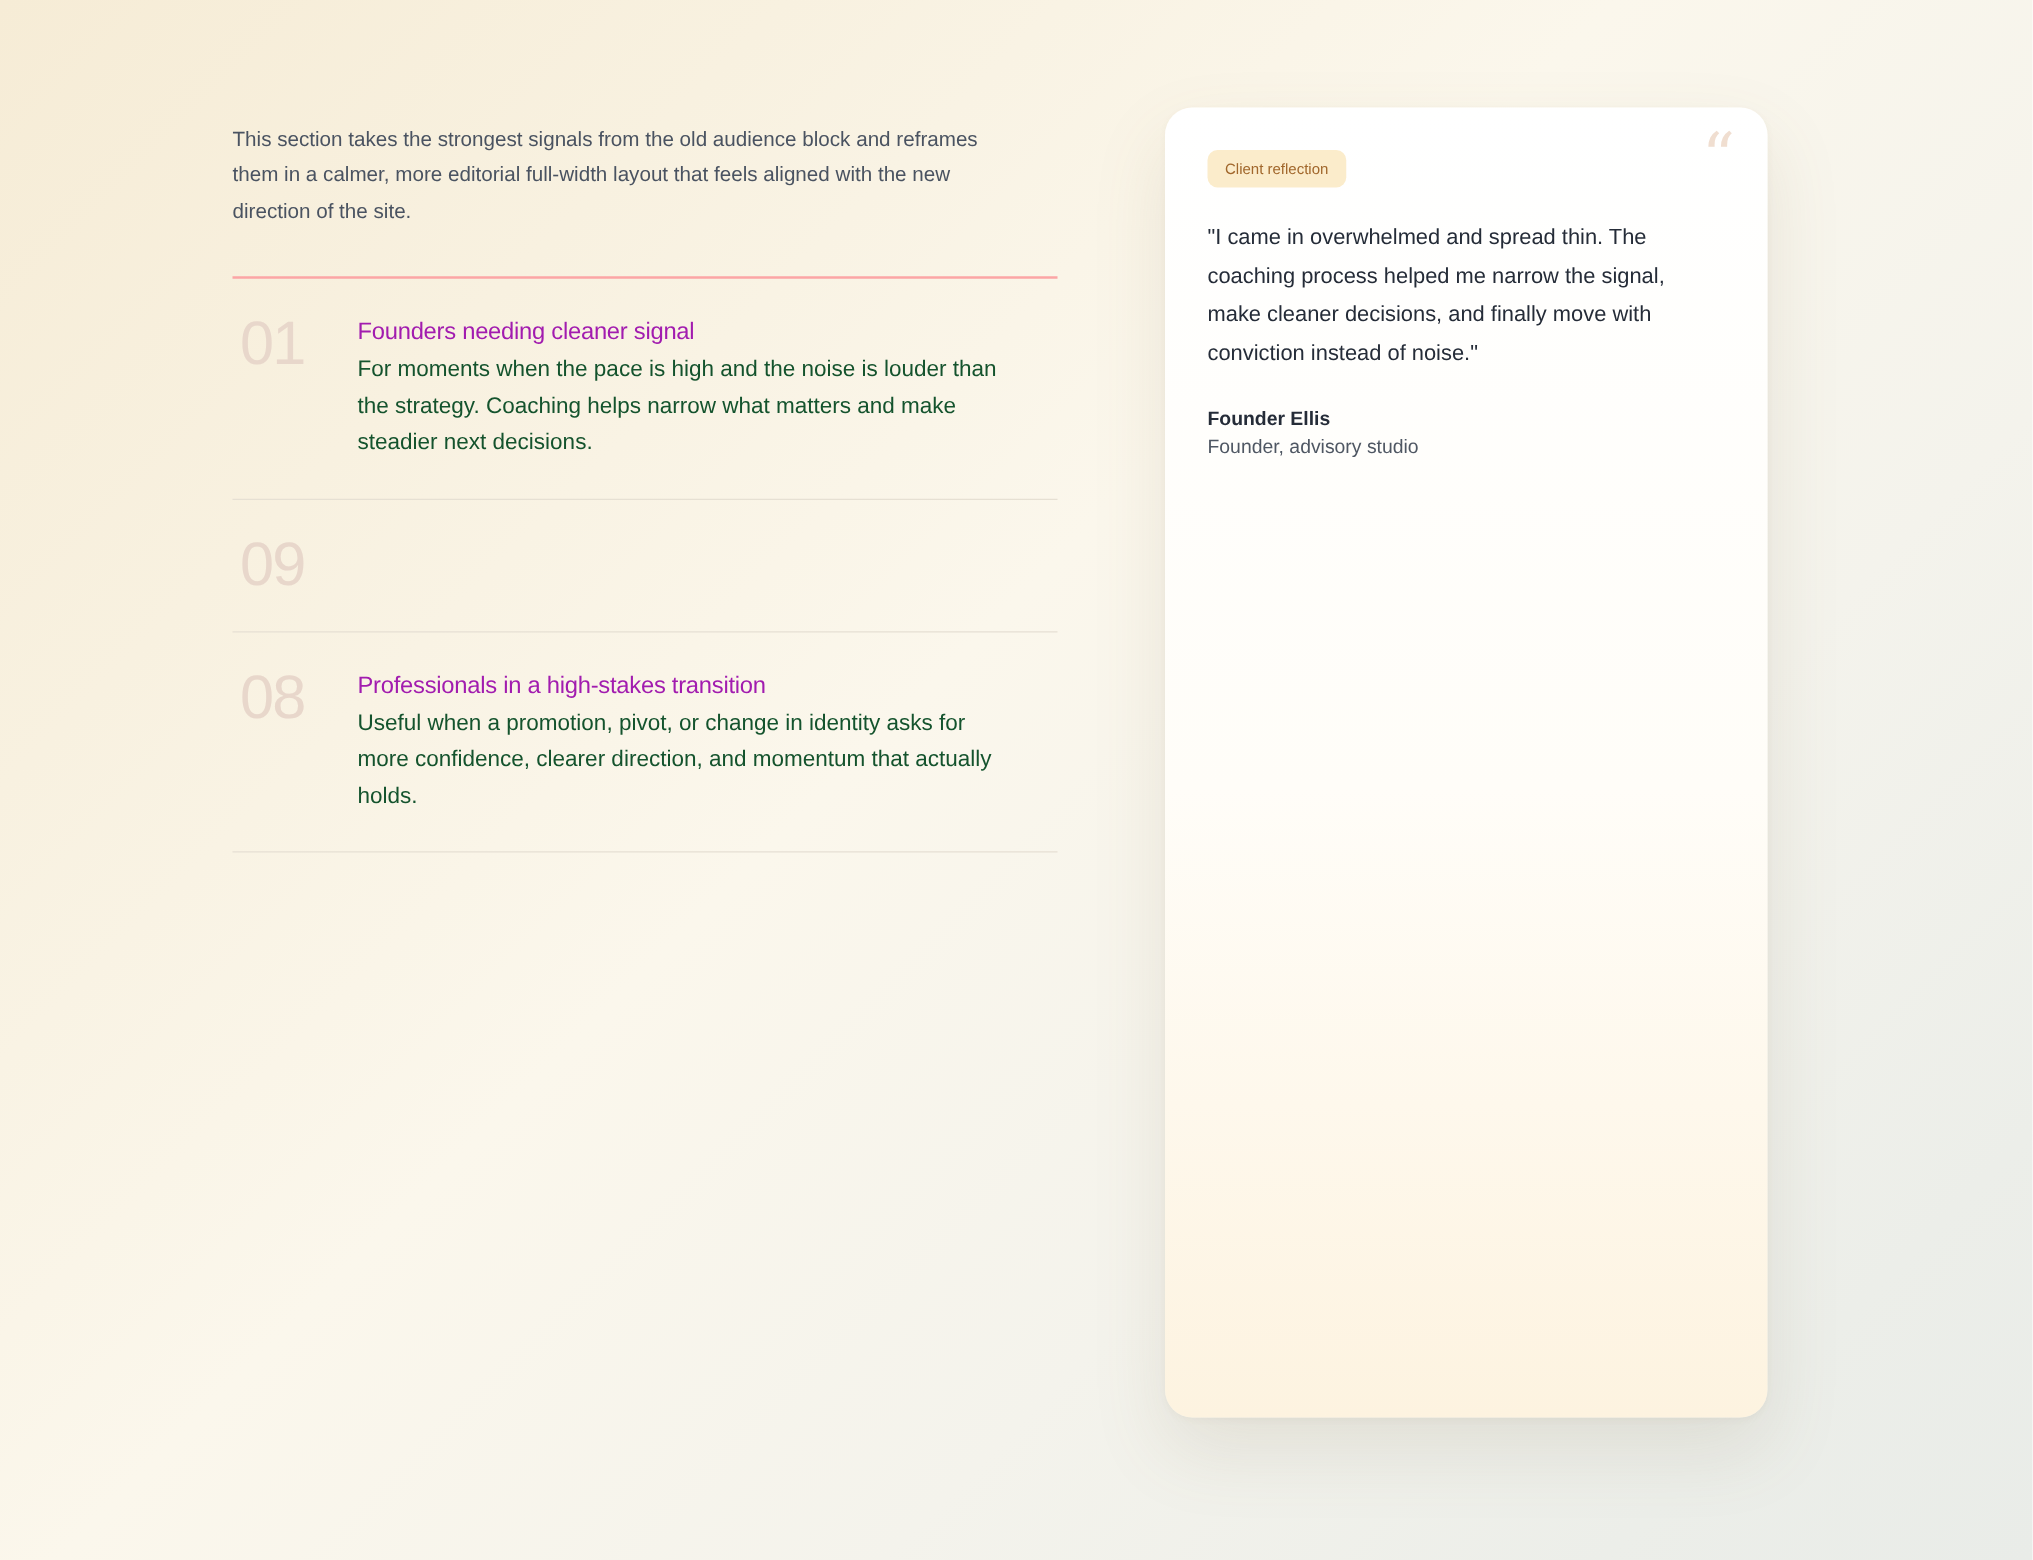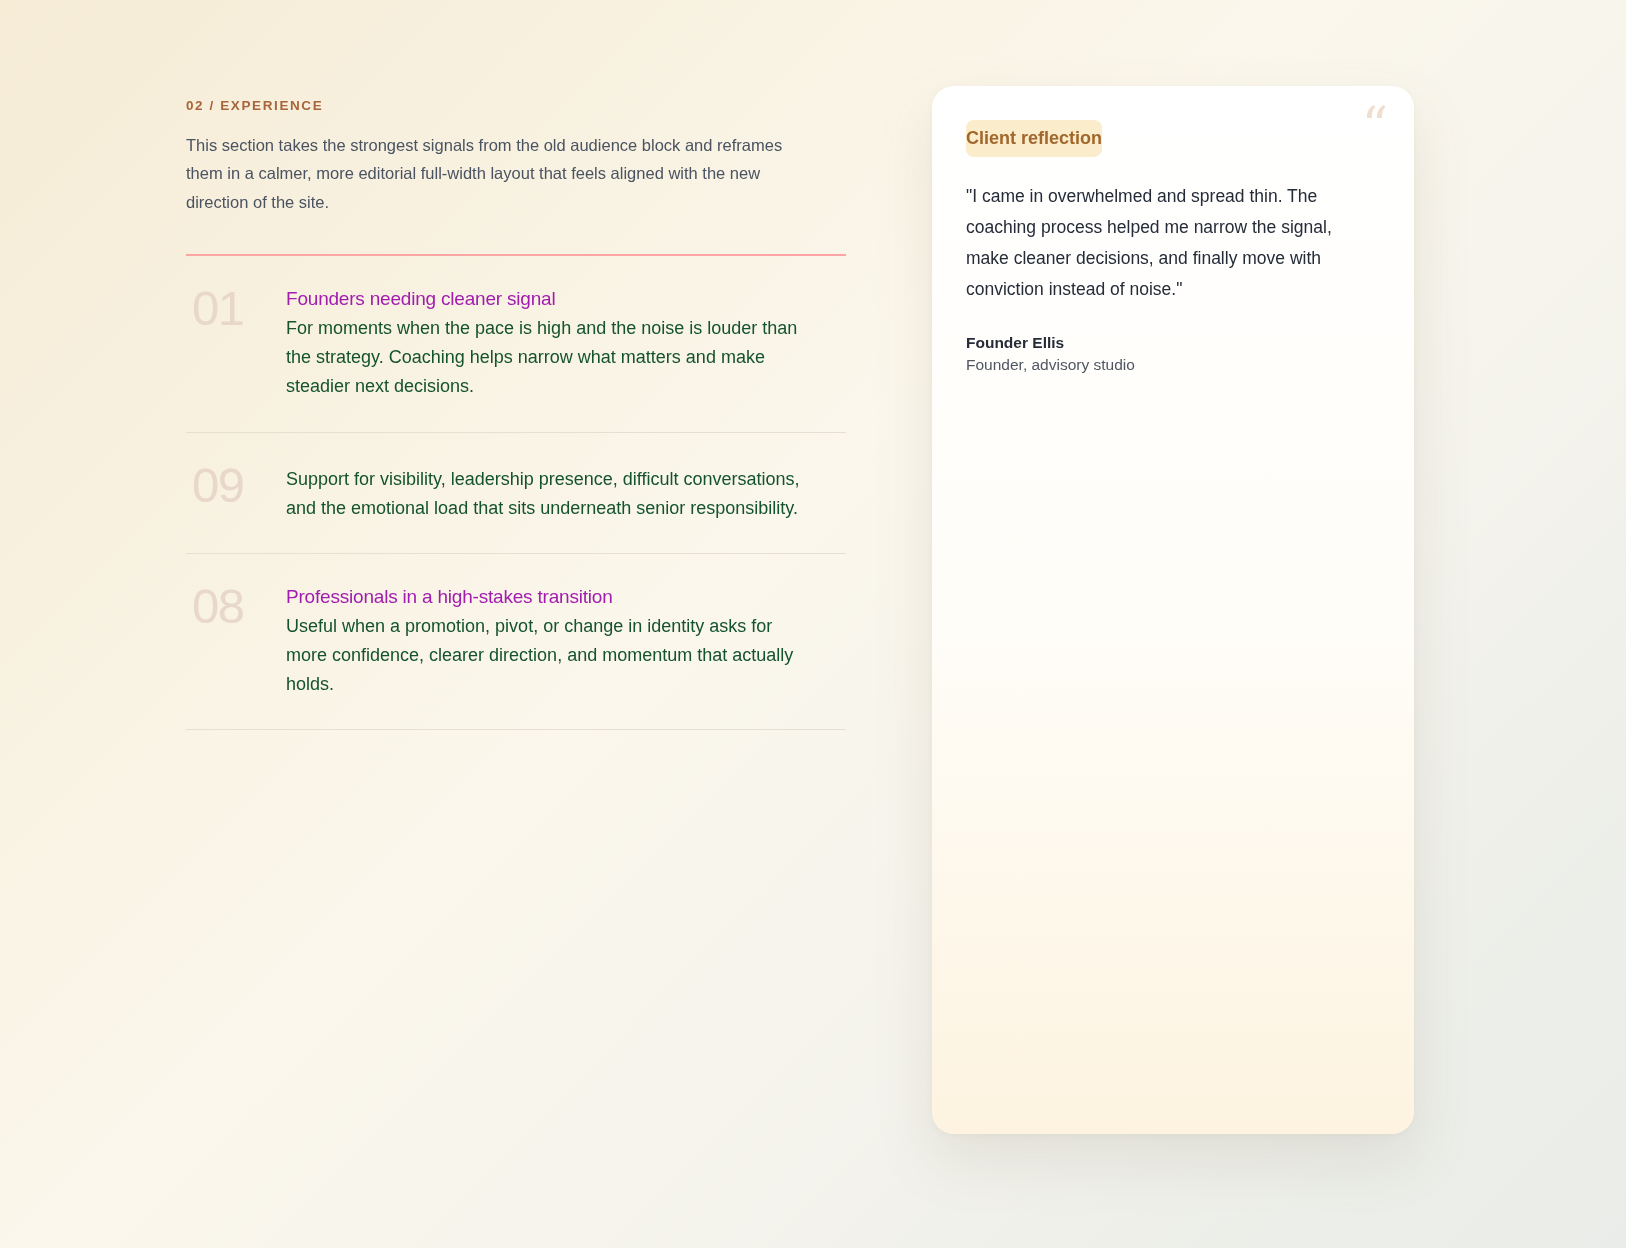--- a/index.html
+++ b/index.html
@@ -127,23 +127,23 @@
     line-height: 1;
     color: #f0ded0;
     font-family: "DejaVu Serif", serif;
     user-select: none;
   }
 
   .badge {
     display: inline-block;
     background: #fbeccb;
     color: #a1672c;
-    font-size: 18px;
-    font-weight: 700;
-    padding: 8px 0;
+    font-size: 12px;
+    font-weight: 400;
+    padding: 8px 14px;
     border-radius: 8px;
     margin-bottom: 24px;
   }
 
   .quote-text {
     font-size: 17.5px;
     line-height: 1.78;
     color: #252c38;
     margin-bottom: 28px;
     max-width: 400px;
@@ -161,39 +161,37 @@
     color: #4f5763;
   }
 </style>
 </head>
 <body>
 
 <div class="page">
 
   <div class="left-col">
 
-    <div class="eyebrow">02 / EXPERIENCE</div>
 
 
     <p class="intro">This section takes the strongest signals from the old audience block and reframes them in a calmer, more editorial full-width layout that feels aligned with the new direction of the site.</p>
 
     <div class="audience-list">
 
       <div class="audience-item">
         <div class="item-num">01</div>
         <div class="item-body">
           <div class="item-title">Founders needing cleaner signal</div>
           <div class="item-desc">For moments when the pace is high and the noise is louder than the strategy. Coaching helps narrow what matters and make steadier next decisions.</div>
         </div>
       </div>
 
       <div class="audience-item">
         <div class="item-num">09</div>
         <div class="item-body">
-          <div class="item-desc">Support for visibility, leadership presence, difficult conversations, and the emotional load that sits underneath senior responsibility.</div>
         </div>
       </div>
 
       <div class="audience-item">
         <div class="item-num">08</div>
         <div class="item-body">
           <div class="item-title">Professionals in a high-stakes transition</div>
           <div class="item-desc">Useful when a promotion, pivot, or change in identity asks for more confidence, clearer direction, and momentum that actually holds.</div>
         </div>
       </div>

